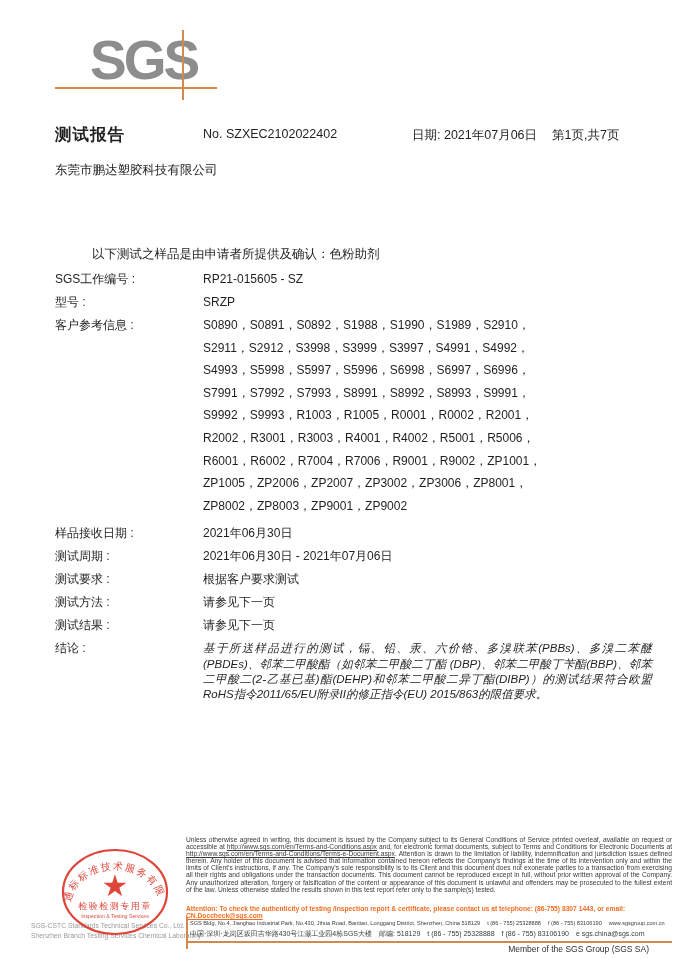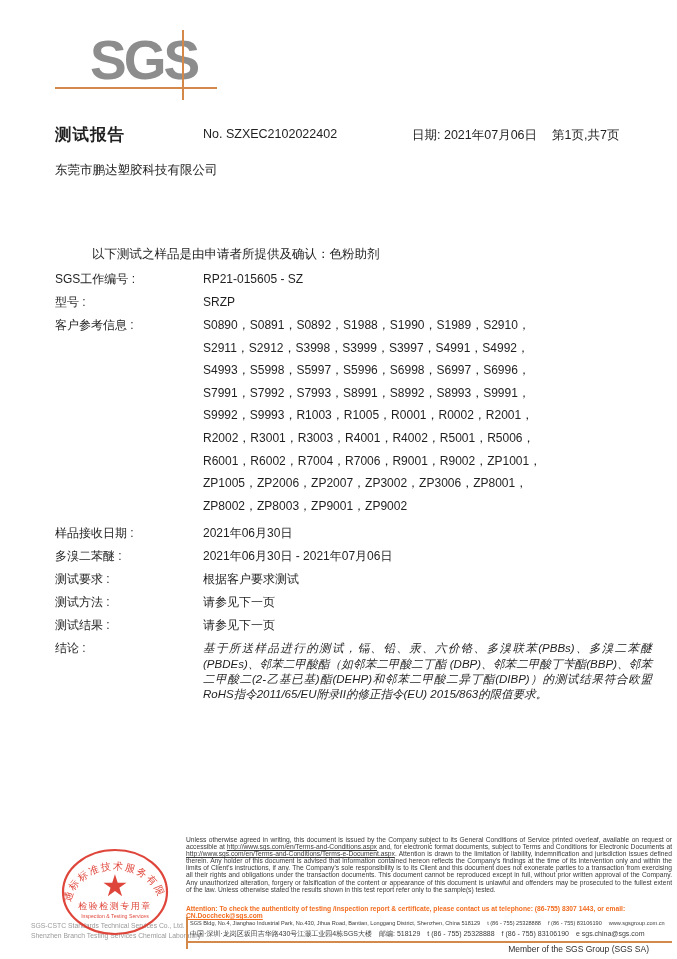--- a/index.html
+++ b/index.html
@@ -91,21 +91,21 @@
 R2002，R3001，R3003，R4001，R4002，R5001，R5006，
 R6001，R6002，R7004，R7006，R9001，R9002，ZP1001，
 ZP1005，ZP2006，ZP2007，ZP3002，ZP3006，ZP8001，
 ZP8002，ZP8003，ZP9001，ZP9002</div>
     </div>
     <div class="field-row">
       <div class="field-label">样品接收日期 :</div>
       <div class="field-value">2021年06月30日</div>
     </div>
     <div class="field-row">
-      <div class="field-label">多溴二苯醚 :</div>
+      <div class="field-label">测试周期 :</div>
       <div class="field-value">2021年06月30日 - 2021年07月06日</div>
     </div>
     <div class="field-row">
       <div class="field-label">测试要求 :</div>
       <div class="field-value">根据客户要求测试</div>
     </div>
     <div class="field-row">
       <div class="field-label">测试方法 :</div>
       <div class="field-value">请参见下一页</div>
     </div>

